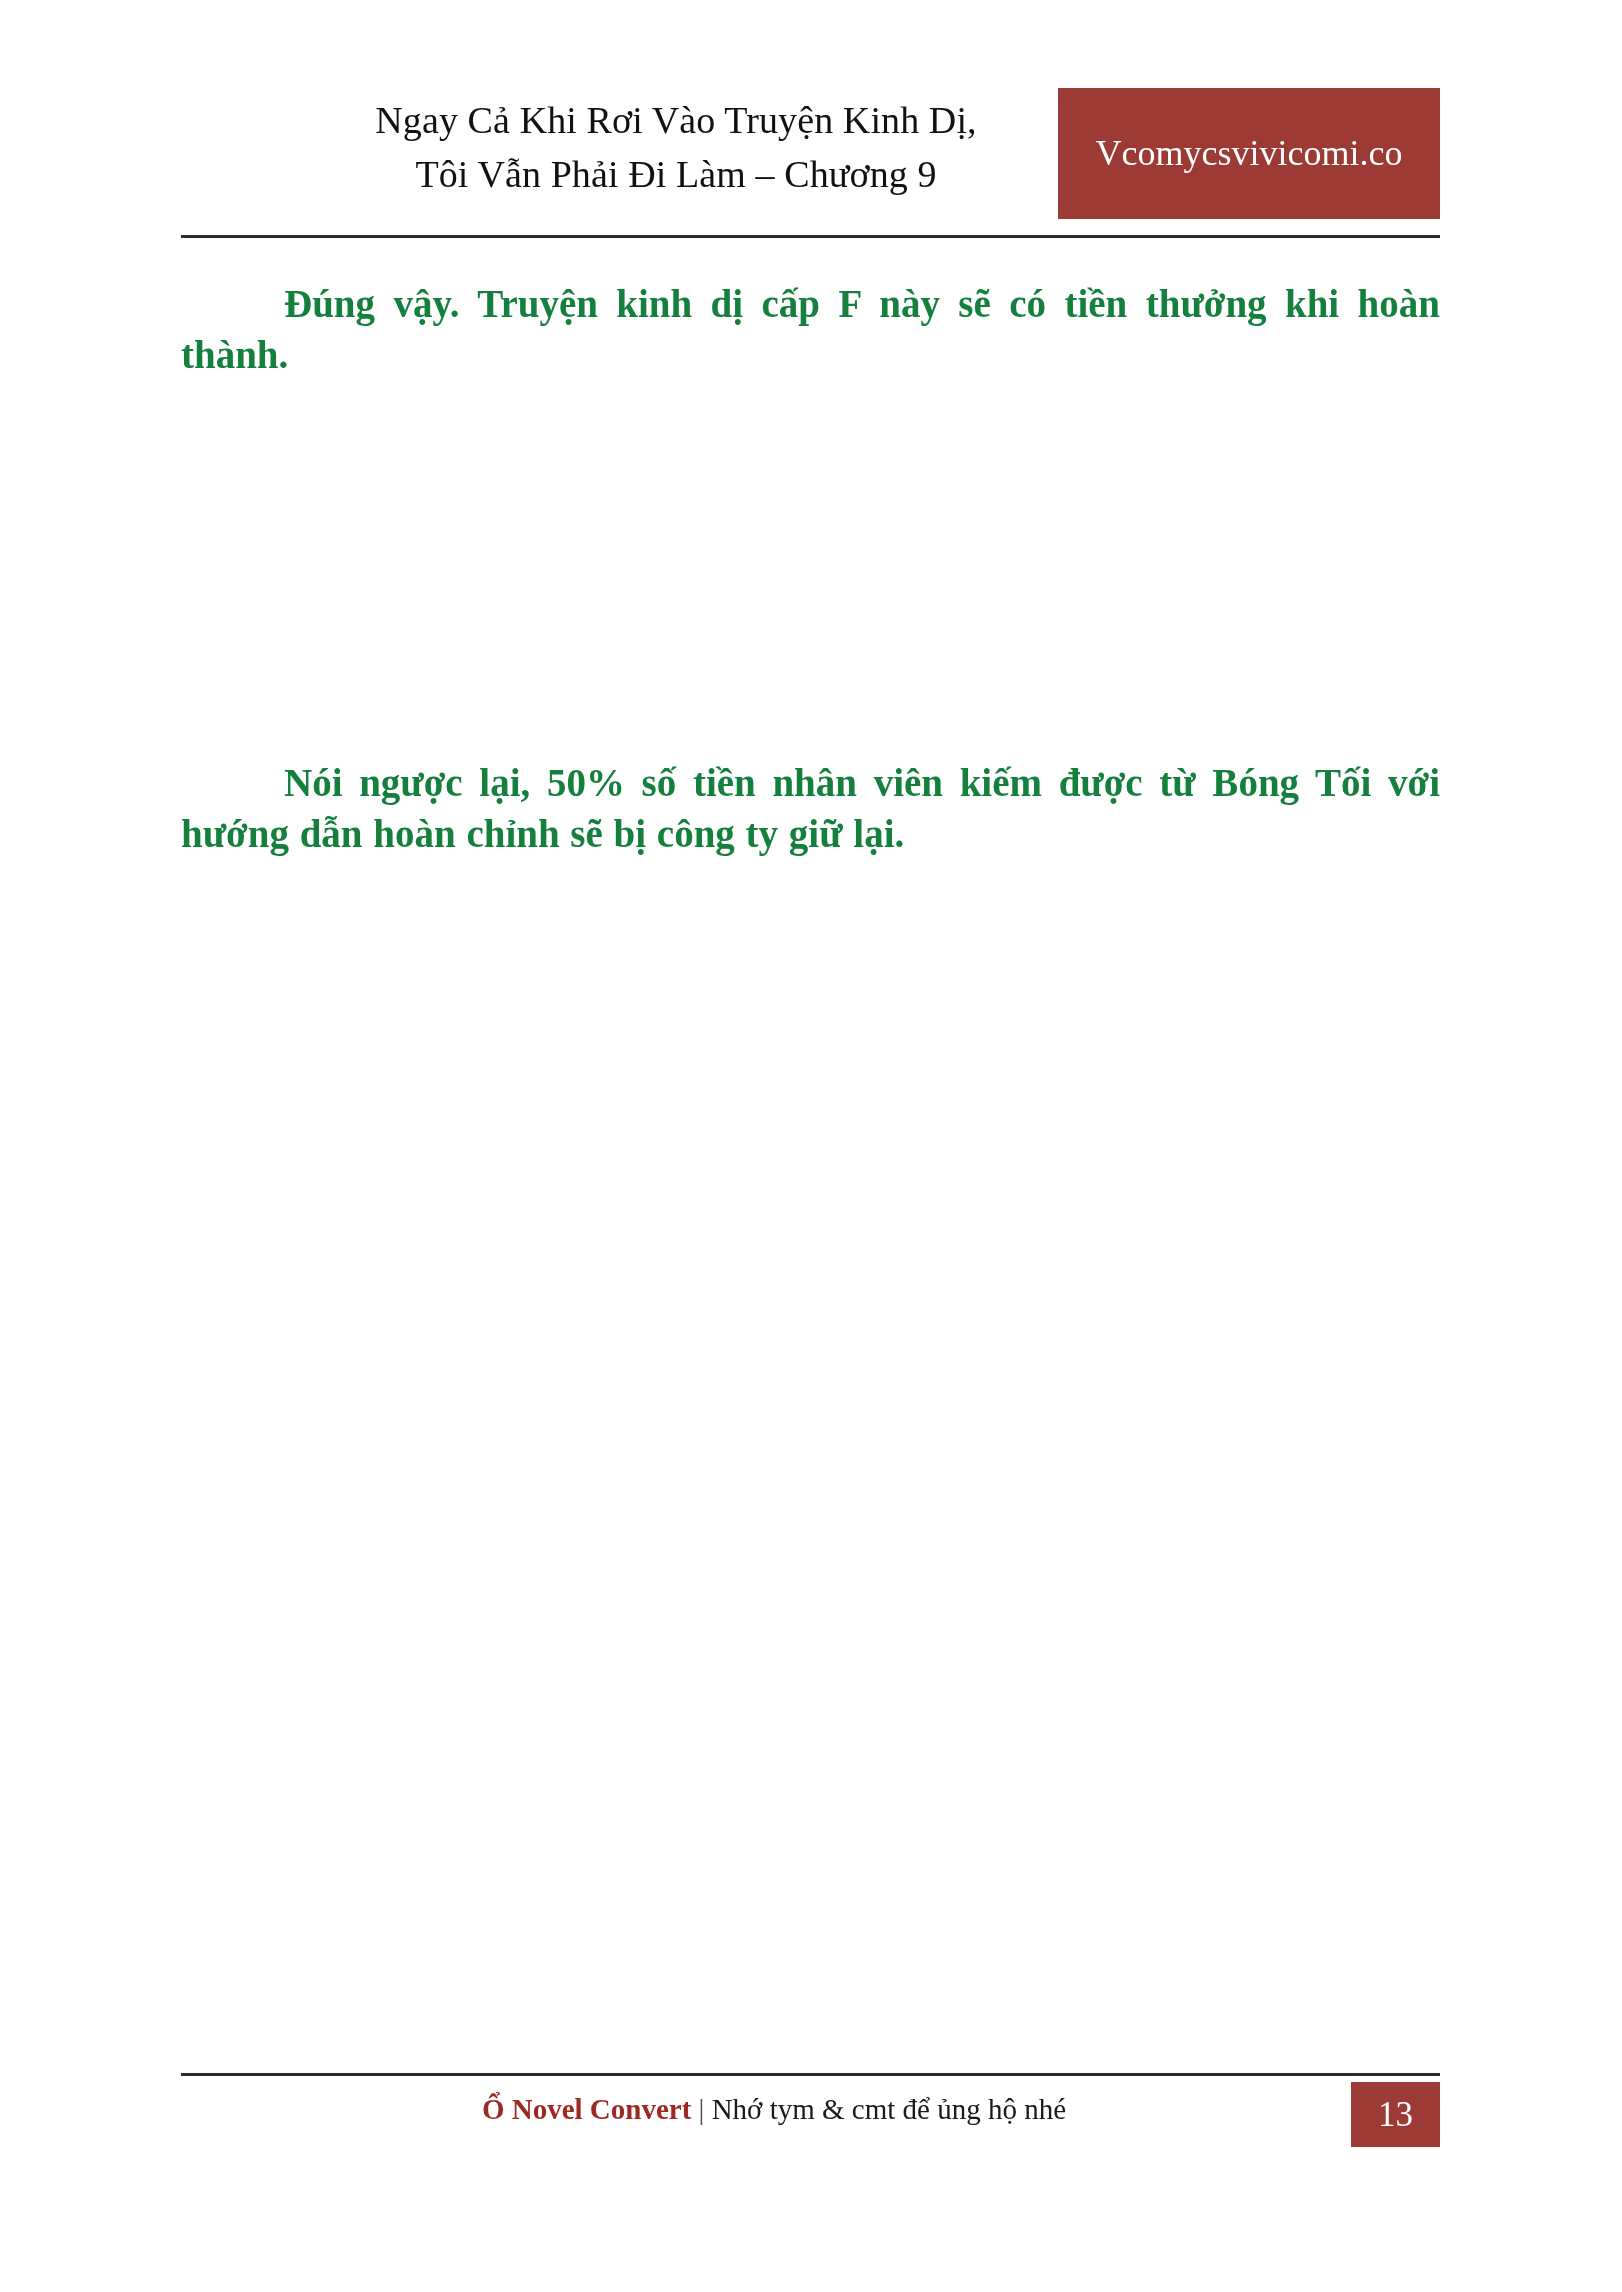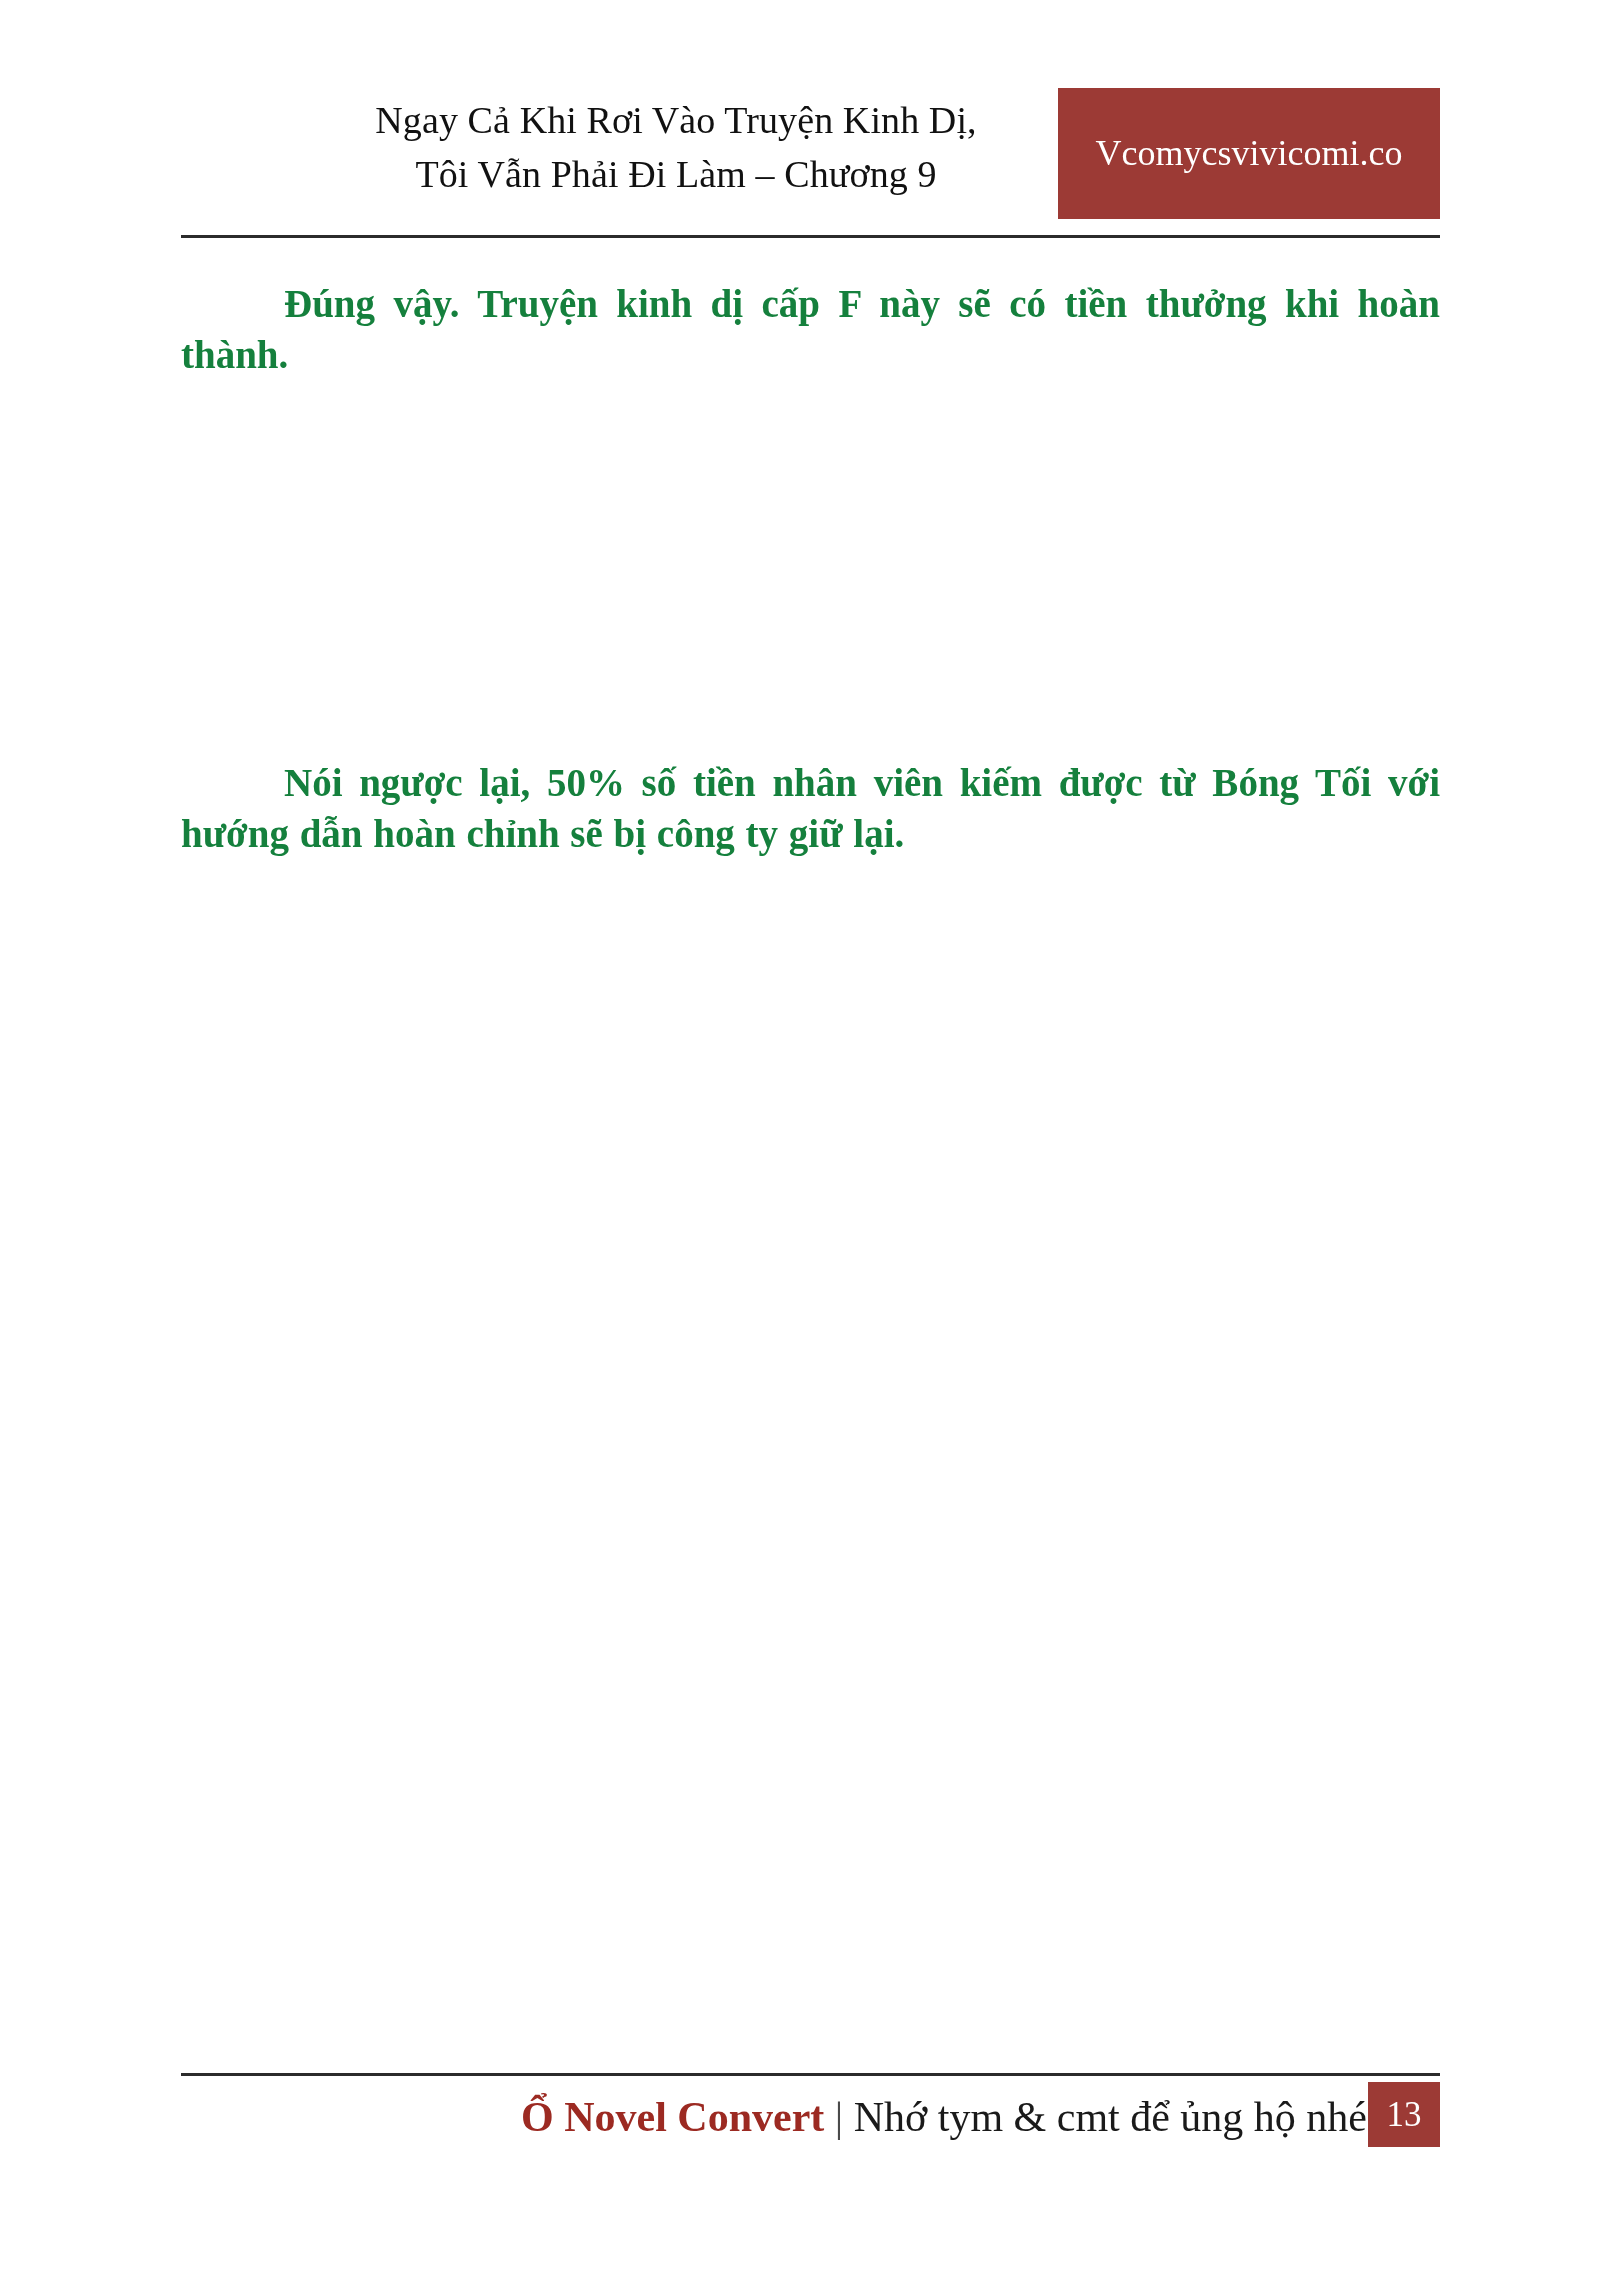--- a/index.html
+++ b/index.html
@@ -111,38 +111,38 @@
     left: 181px;
     top: 2070px;
     width: 1259px;
     height: 69px;
   }
   .footer-text {
     position: absolute;
     left: 0;
     top: 9.8px;
     width: 1186px;
-    text-align: right;
-    font-size: 42px;
+    text-align: center;
+    font-size: 29px;
     line-height: 1.2;
     color: #1a1a1a;
     white-space: nowrap;
   }
   .footer-text .brand {
     color: #9c2a22;
     font-weight: bold;
   }
   .footer-text .sep {
     color: #4a4a4a;
   }
   .footer-page {
     position: absolute;
     right: 0;
     top: 0;
-    width: 72px;
+    width: 89px;
     height: 65px;
     background: #9c3a35;
     color: #ffffff;
     font-size: 35px;
     display: flex;
     align-items: center;
     justify-content: center;
   }
 
   

